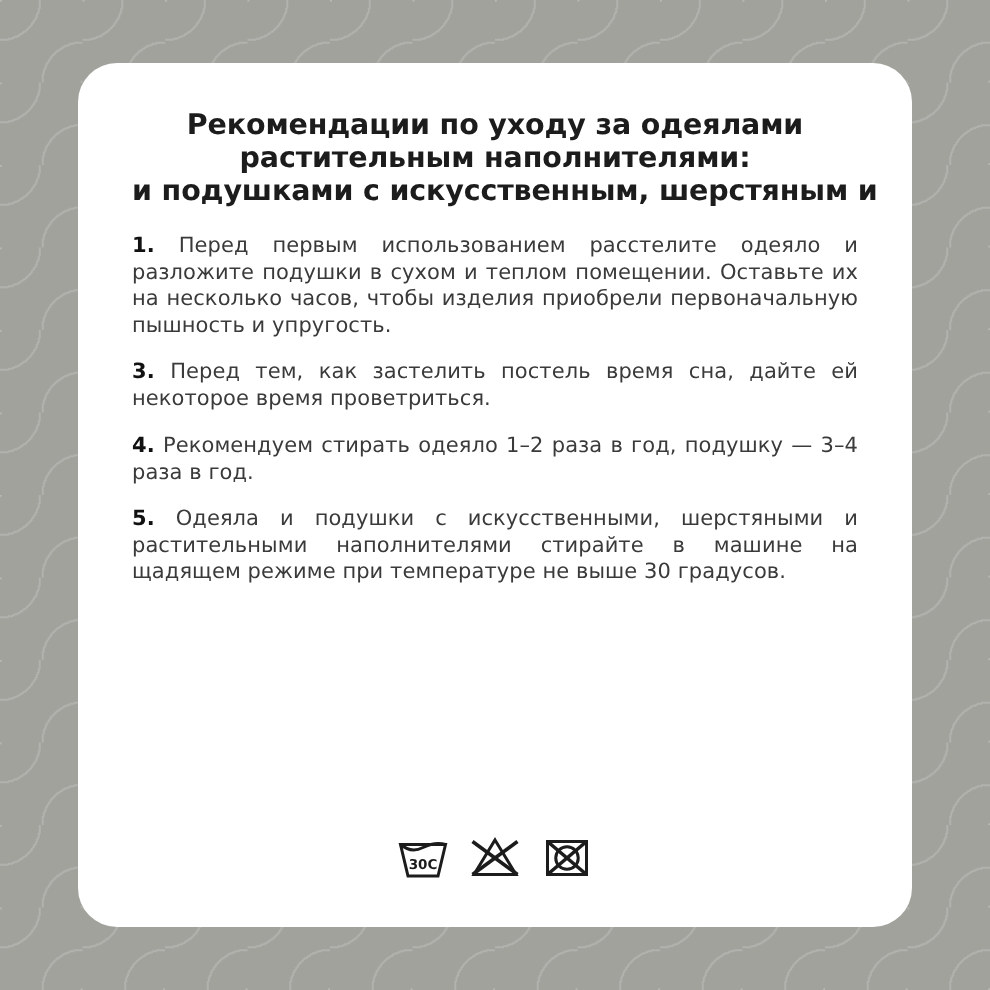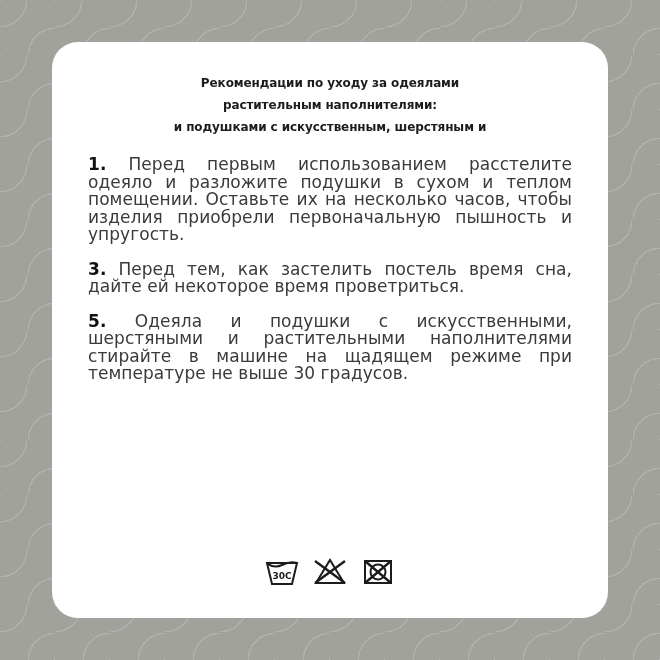--- a/index.html
+++ b/index.html
@@ -33,36 +33,36 @@
     width: 556px;
     height: 576px;
     background: #ffffff;
     border-radius: 26px;
     box-sizing: border-box;
     padding: 26px 36px 20px 36px;
   }
   .title {
     text-align: center;
     font-weight: bold;
-    font-size: 12px;
+    font-size: 19px;
     line-height: 22px;
     color: #1c1c1c;
     letter-spacing: -0.1px;
     margin: 4px 0 18px 0;
   }
   .title div {
     white-space: nowrap;
   }
   .items {
     margin: 0;
     padding: 0;
   }
   .item {
     display: block;
-    font-size: 17px;
+    font-size: 14px;
     line-height: 17.5px;
     color: #3a3a3a;
     text-align: justify;
     margin-bottom: 13px;
     letter-spacing: 0.05px;
   }
   .item .num {
     font-weight: bold;
     color: #111;
   }
@@ -98,20 +98,24 @@
     <div class="items">
       <p class="item">
         <span class="num">1.</span>
         <span>Перед первым использованием расстелите одеяло и разложите подушки в сухом и теплом помещении. Оставьте их на несколько часов, чтобы изделия приобрели первоначальную пышность и упругость.</span>
       </p>
       <p class="item">
         <span class="num">3.</span>
         <span>Перед тем, как застелить постель время сна, дайте ей некоторое время проветриться.</span>
       </p>
       <p class="item">
+        <span class="num">4.</span>
+        <span>Рекомендуем стирать одеяло 1–2 раза в год, подушку — 3–4 раза в год.</span>
+      </p>
+      <p class="item">
         <span class="num">5.</span>
         <span>Одеяла и подушки с искусственными, шерстяными и растительными наполнителями стирайте в машине на щадящем режиме при температуре не выше 30 градусов.</span>
       </p>
     </div>
 
     <div class="icons">
       <div class="icon">
         <svg viewBox="0 0 34 30" width="34" height="30">
           <path d="M2 7 L32 7 L27 28 L7 28 Z" fill="none" stroke="#1c1c1c" stroke-width="2"></path>
           <path d="M2 7 Q9 13 17 9 Q25 5 32 7" fill="none" stroke="#1c1c1c" stroke-width="2"></path>

